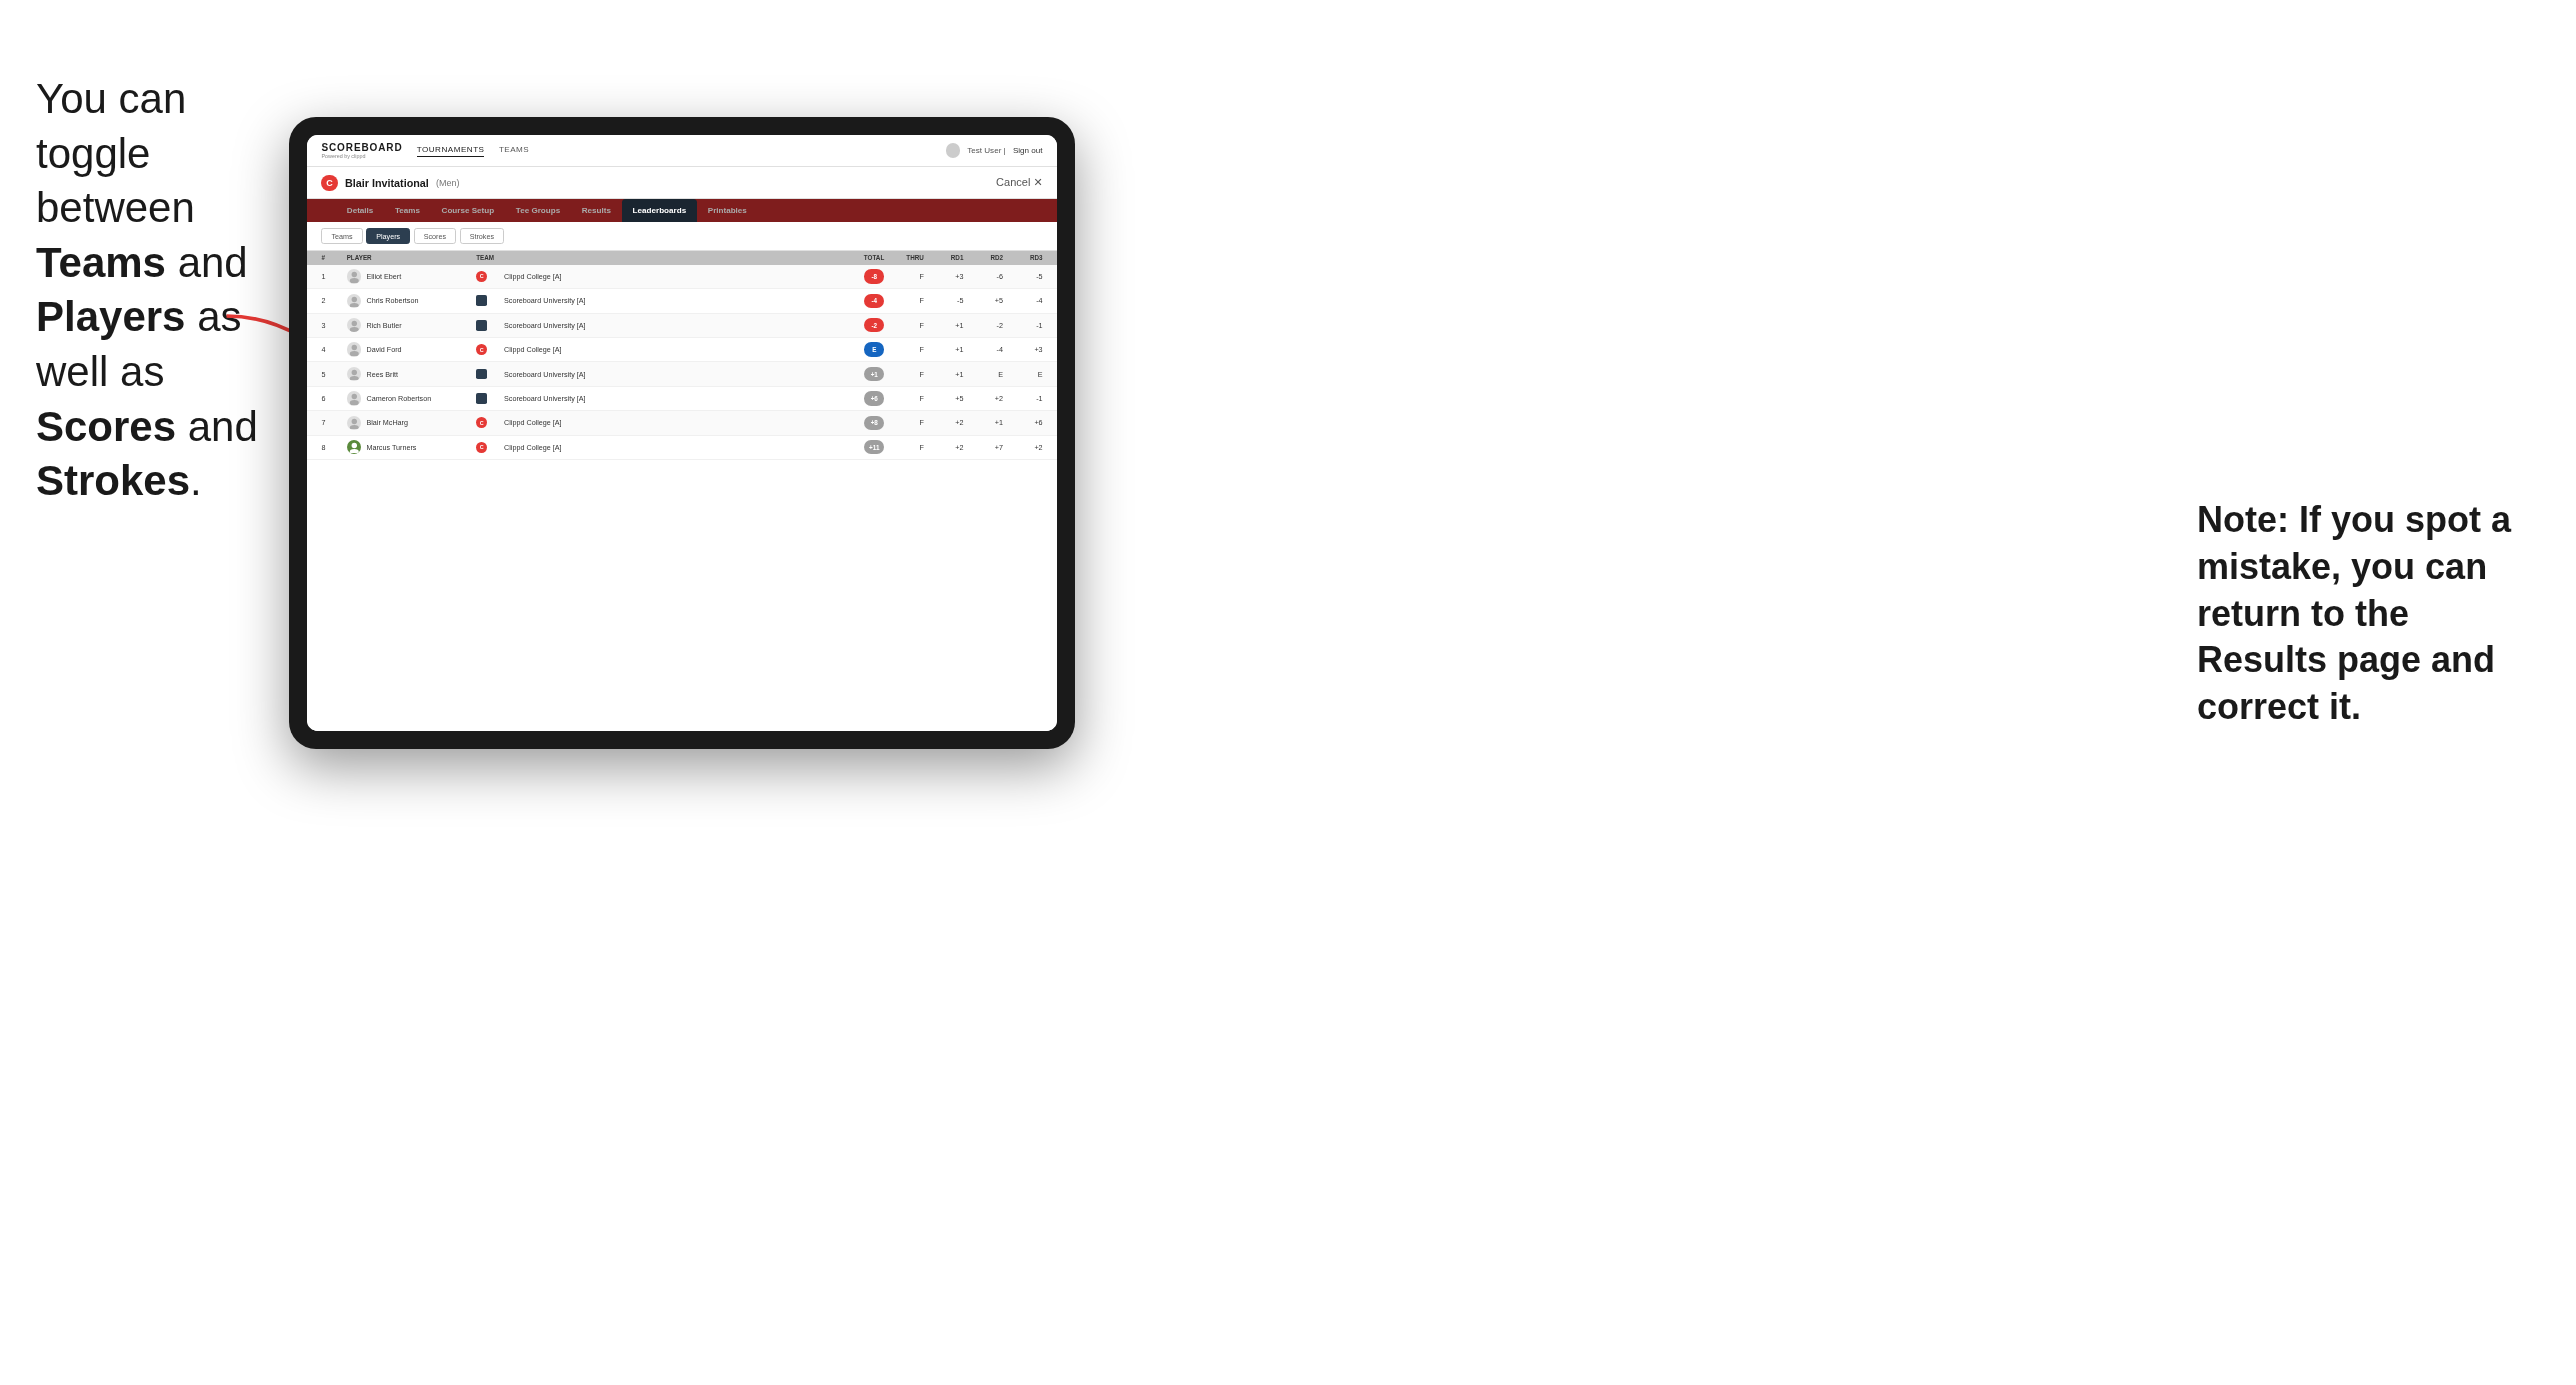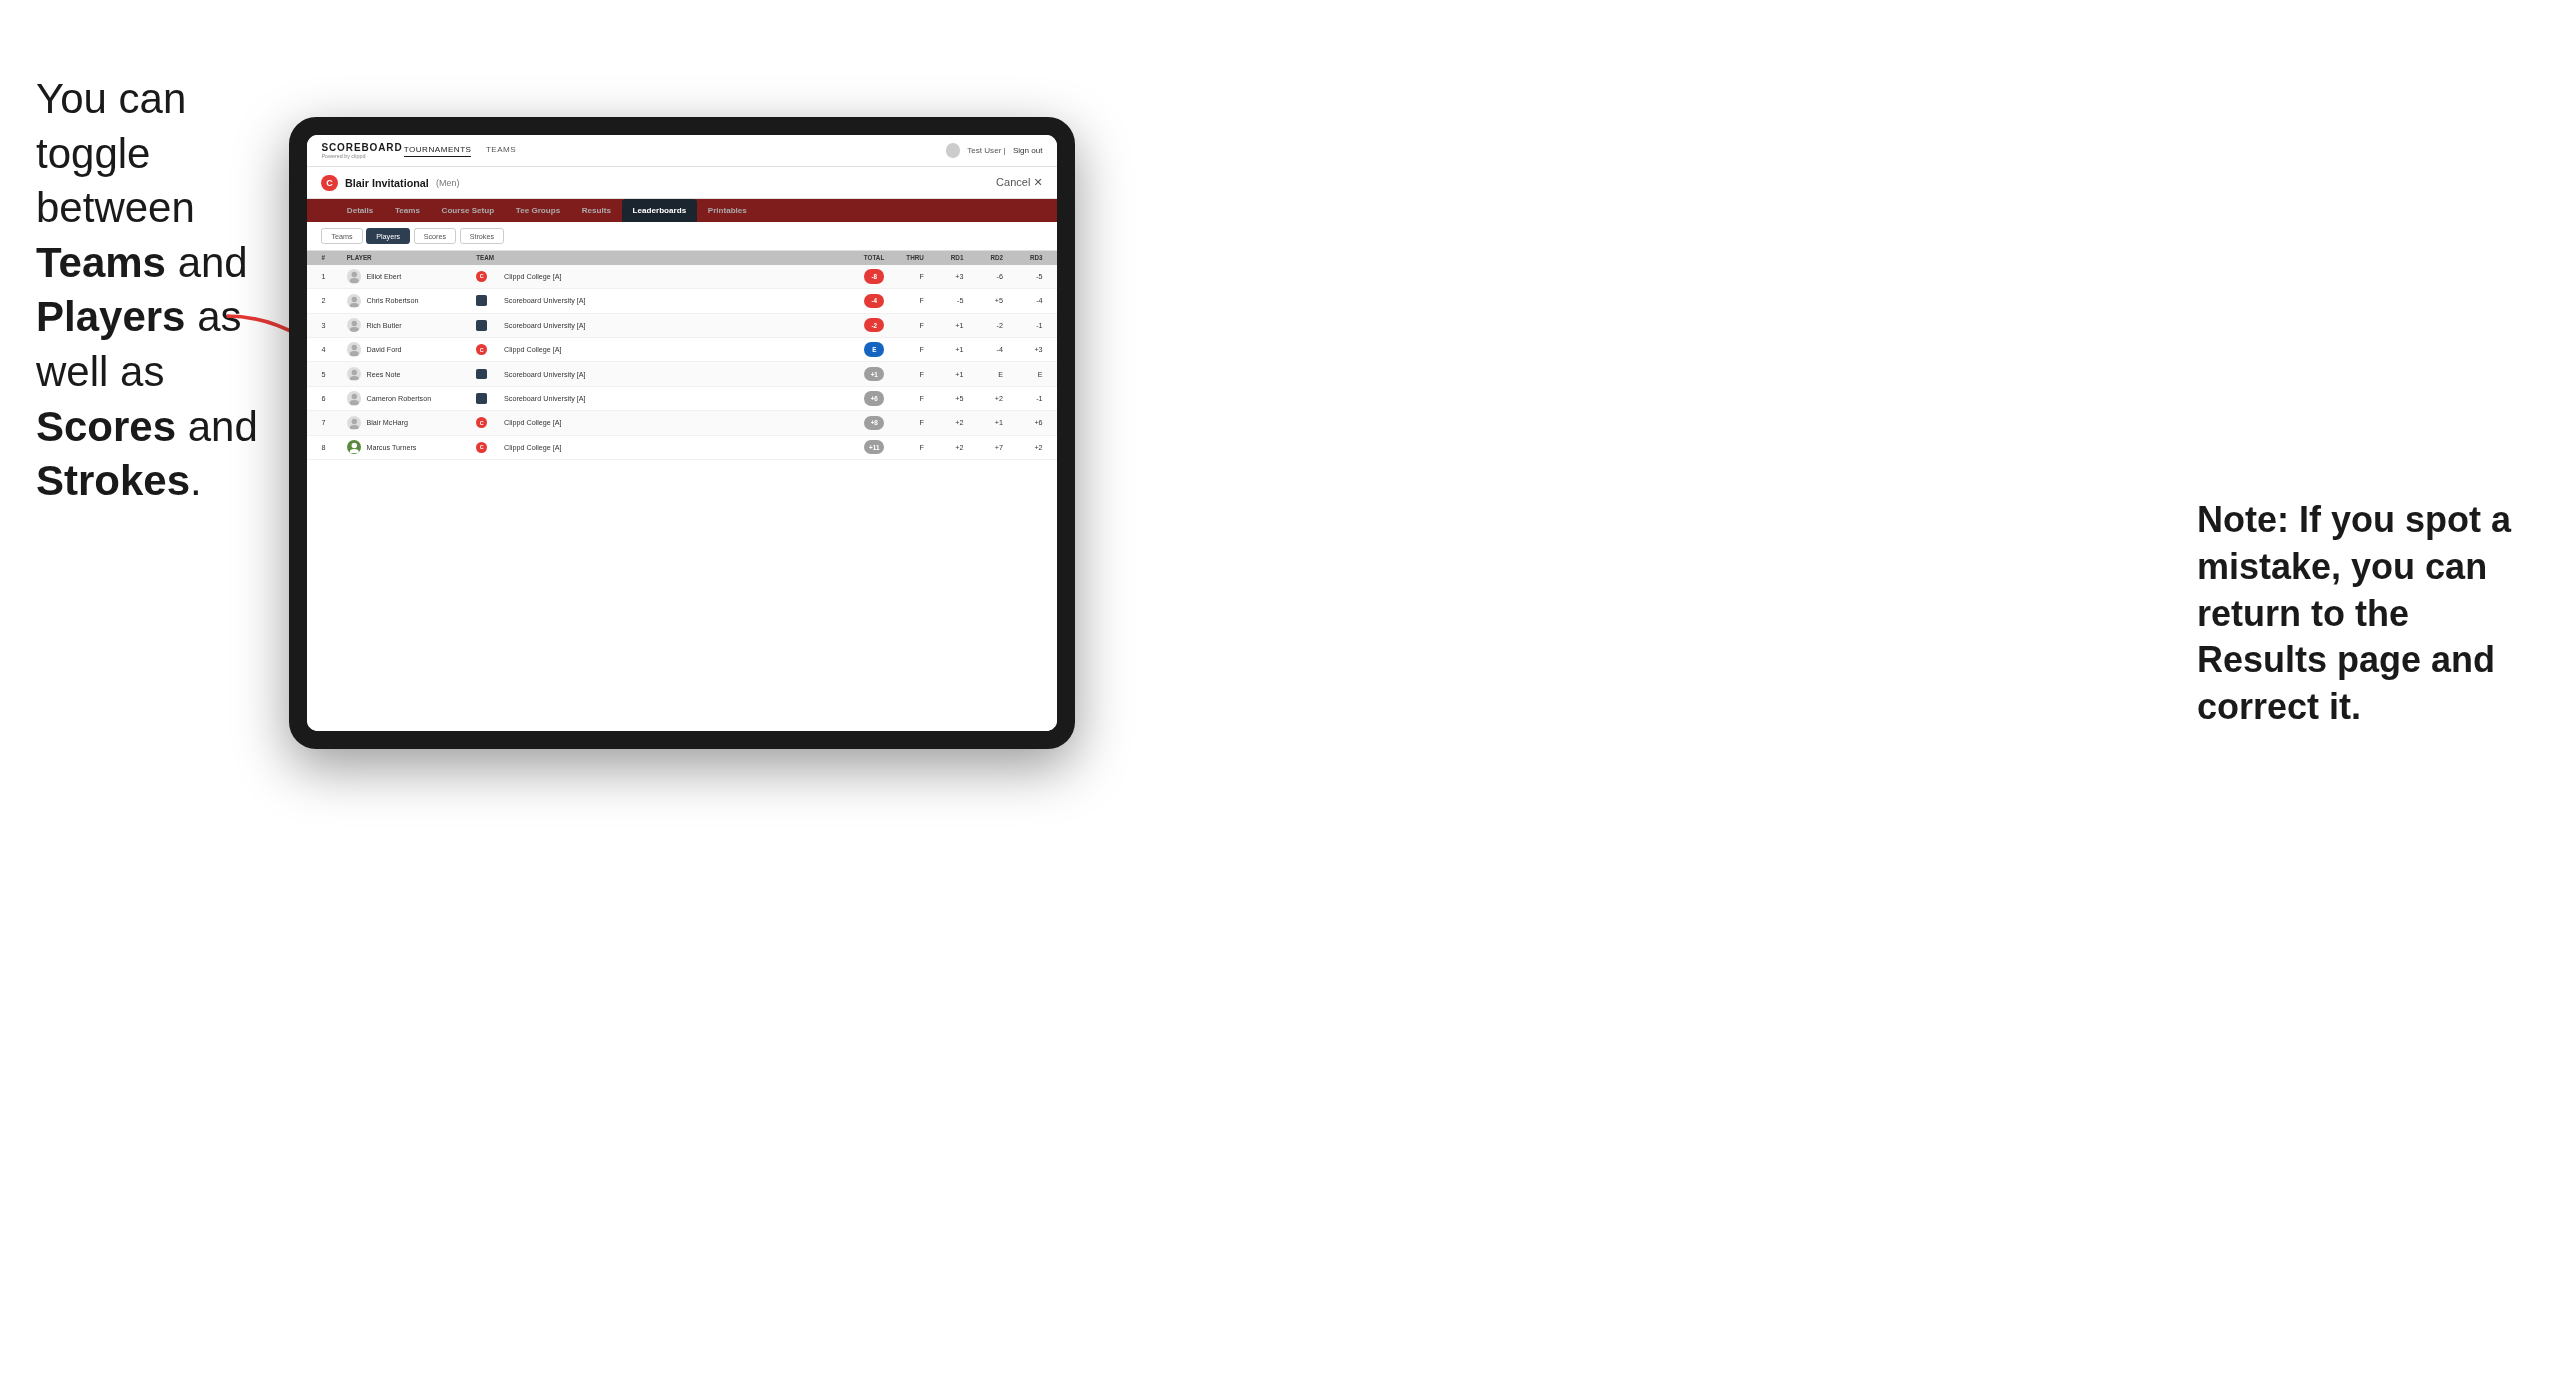--- a/index.html
+++ b/index.html
@@ -64,21 +64,21 @@
       border-bottom: 0.9px solid #e0e0e0;
       padding: 7.2px 14.4px;
       display: flex;
       align-items: center;
       justify-content: space-between;
       flex-shrink: 0;
     }
     .nav-left {
       display: flex;
       align-items: center;
-      gap: 1px;
+      gap: 14px;
     }
     .scoreboard-logo {
       display: flex;
       flex-direction: column;
     }
     .scoreboard-logo .logo-title {
       font-size: 10px;
       font-weight: 900;
       letter-spacing: 0.9px;
       color: #1a1a1a;
@@ -485,21 +485,21 @@
 
       <div class="table-row">
         <span class="td">5</span>
         <div class="player-cell">
           <div class="player-avatar">
             <svg viewBox="0 0 14 14">
                 <circle cx="7" cy="5" r="3" fill="#aaa"></circle>
                 <ellipse cx="7" cy="12" rx="5" ry="3" fill="#aaa"></ellipse>
               </svg>
           </div>
-          <span class="td">Rees Note</span>
+          <span class="td">Rees Britt</span>
         </div>
         <div class="team-cell">
           <div class="team-logo-sb"></div>
           <span class="team-name">Scoreboard University [A]</span>
         </div>
         <span class="td right">
           <span class="score-badge score-gray">+1</span>
         </span>
         <span class="td right">F</span>
         <span class="td right">+1</span>

